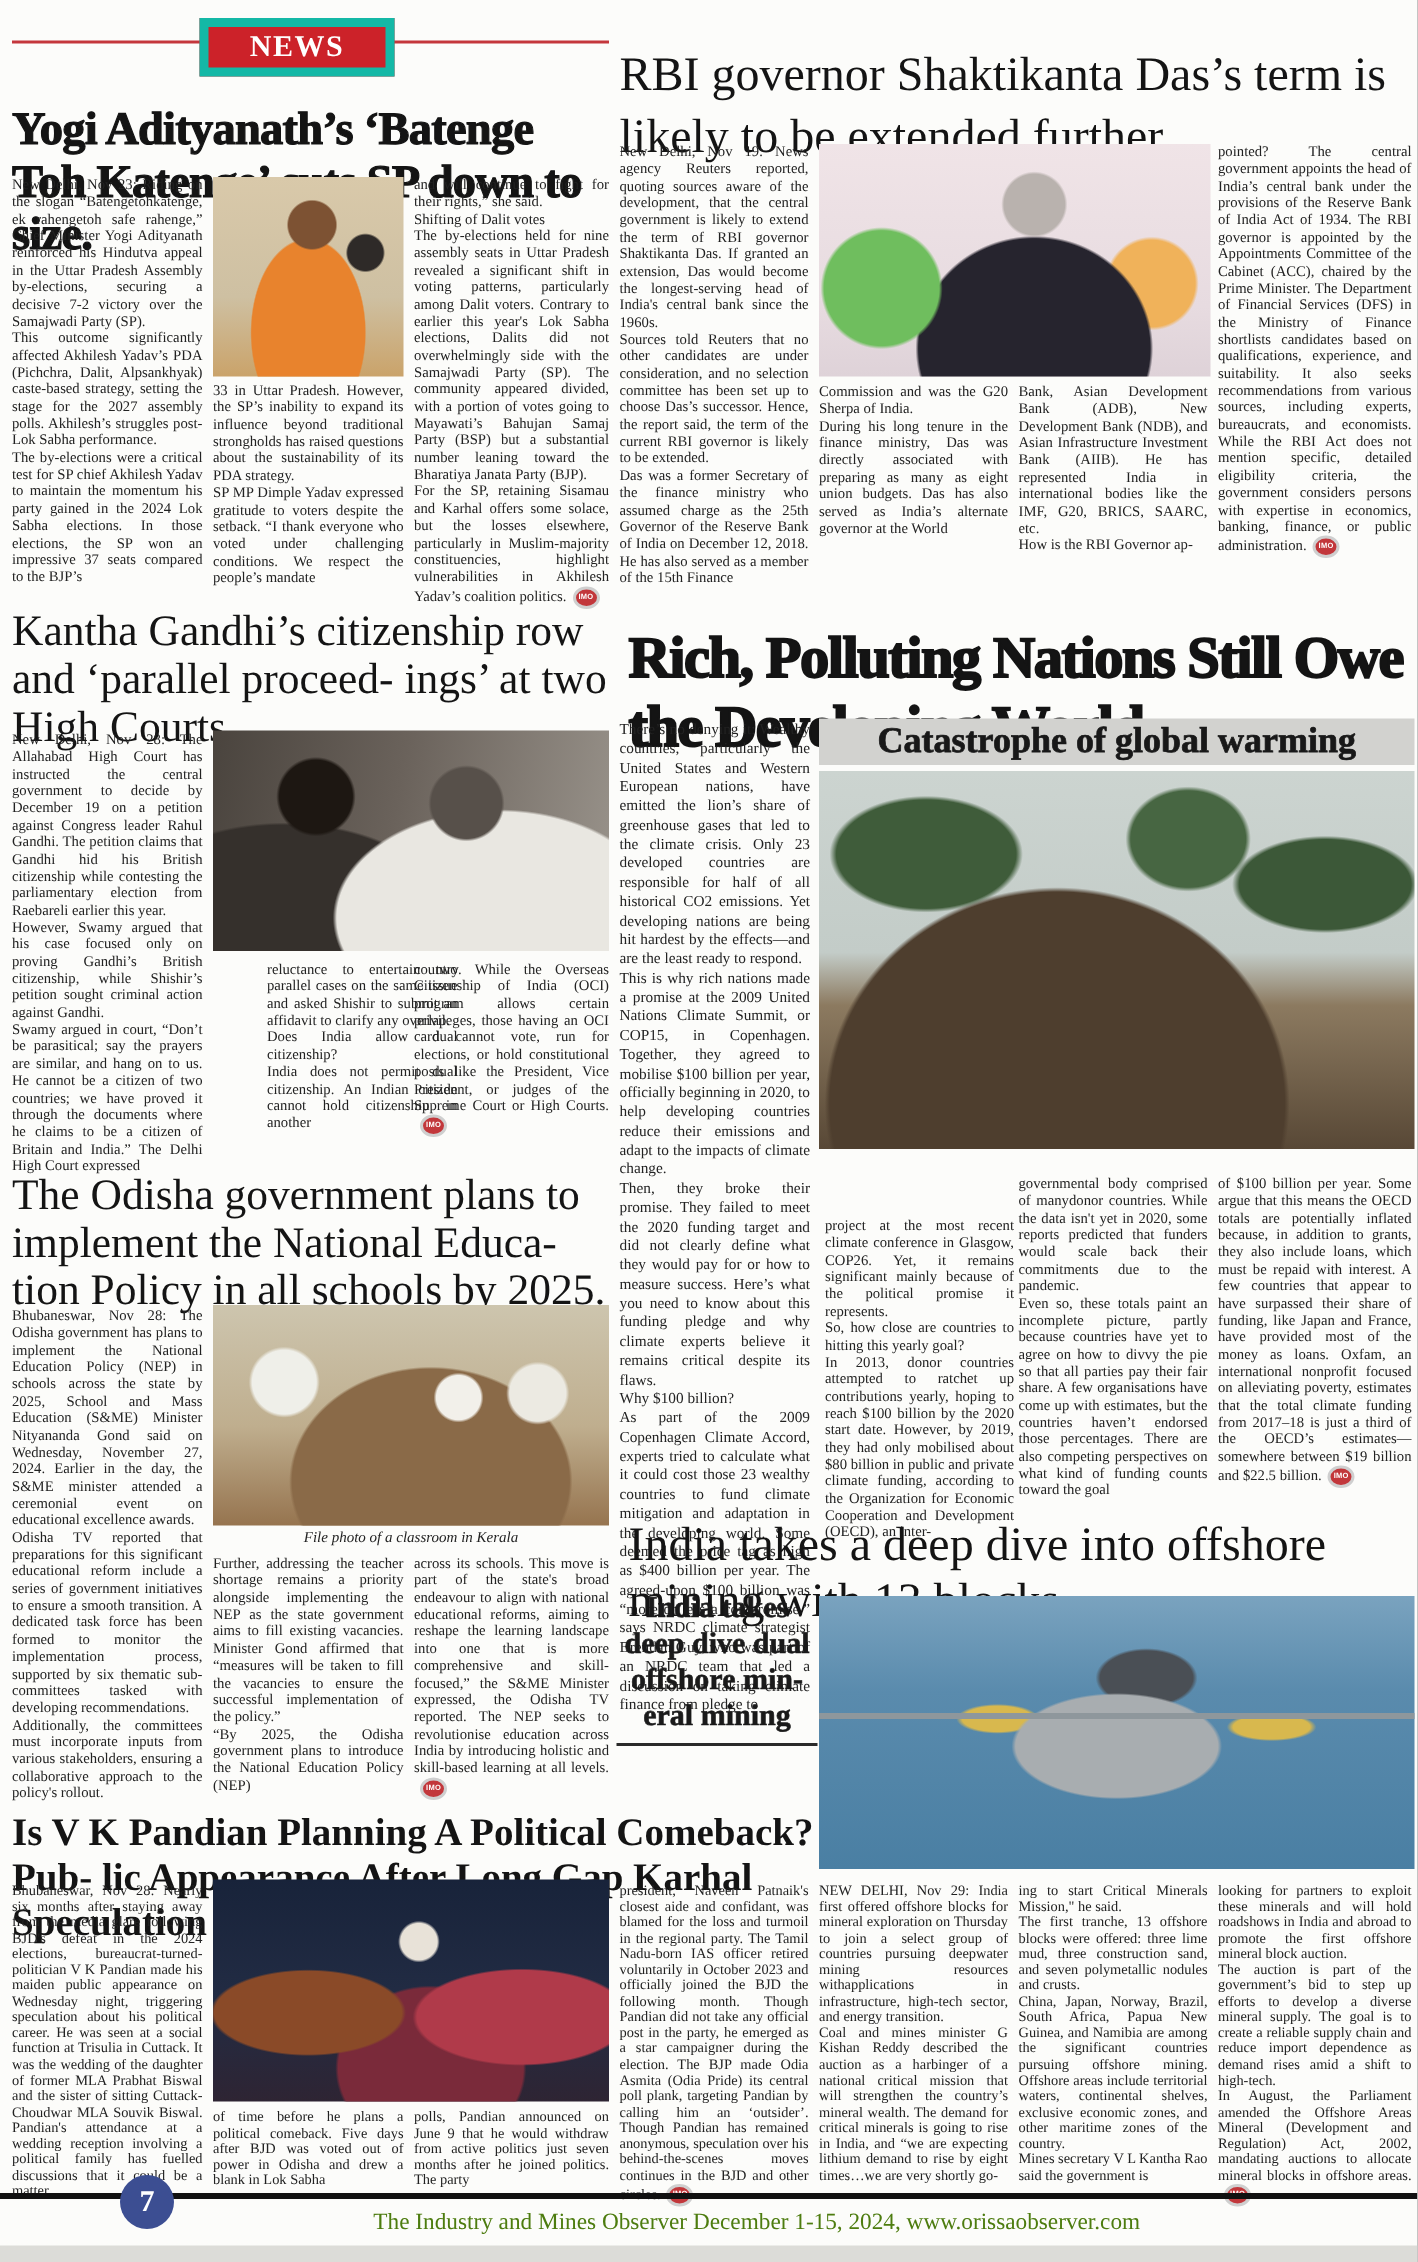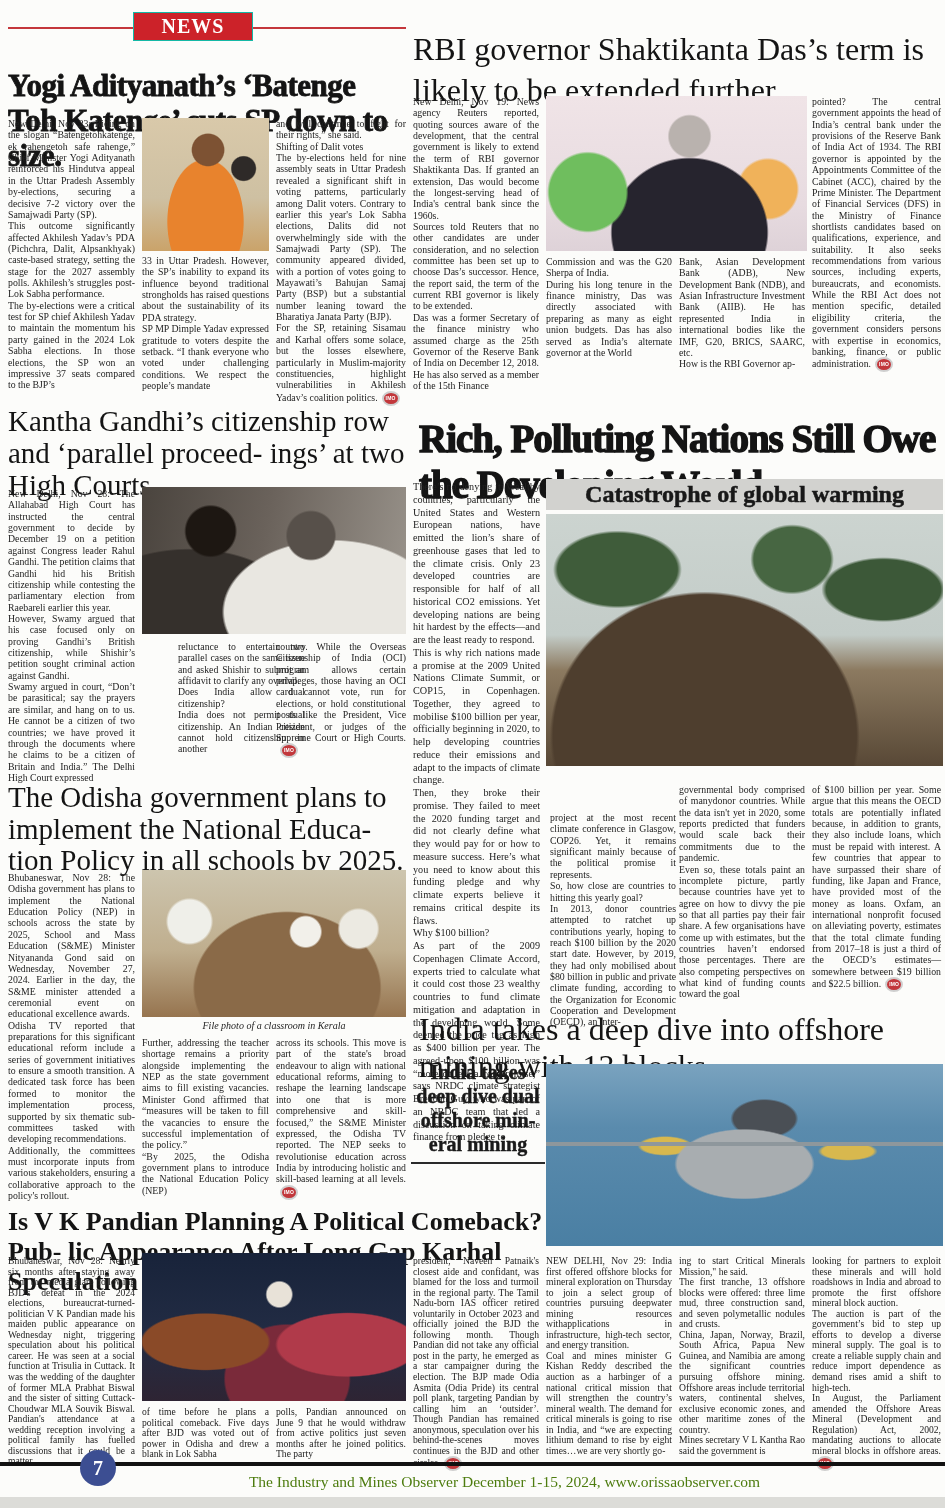--- a/index.html
+++ b/index.html
@@ -17,21 +17,21 @@
   .hl-odisha{left:8px;top:758px;width:400px;font-size:29px;line-height:31.5px;font-weight:normal;}
   .hl-mining{left:419px;top:984px;width:522px;font-size:32px;line-height:37px;font-weight:normal;}
   .hl-pandian{left:8px;top:1185px;width:545px;font-size:26px;line-height:30px;font-weight:bold;}
   
   .bt{position:absolute;font-size:9.8px;line-height:1.16;text-align:justify;white-space:pre-line;
       font-family:"Liberation Serif",serif;color:#222;}
   .bt-lg{font-size:10.2px;line-height:1.25;}
   .bt-sm{font-size:9.6px;line-height:1.1;}
   
   .news-rule{left:8px;top:27px;width:398px;height:2px;background:#c4373c;}
-  .news-badge{left:133px;top:12px;width:118px;height:27px;background:#cc2229;border:1px solid #14b8a6;
+  .news-badge{left:133px;top:12px;width:118px;height:27px;background:#cc2229;border:6px solid #14b8a6;
       color:#fff;font-family:"Liberation Serif",serif;font-weight:bold;font-size:20px;
       text-align:center;line-height:26px;letter-spacing:1px;}
   
   .banner{left:546px;top:479px;width:397px;height:31px;background:#d2d2cf;color:#181818;
       font-weight:bold;font-size:24px;text-align:center;line-height:31px;
       -webkit-text-stroke:0.5px #181818;}
   
   .minbox{left:411px;top:1060px;width:134px;color:#1a1a1a;font-weight:bold;font-size:20px;
       line-height:24px;text-align:center;-webkit-text-stroke:0.4px #1a1a1a;}
   .minbox-rule{left:411px;top:1162px;width:134px;height:2px;background:#2a2a2a;}

